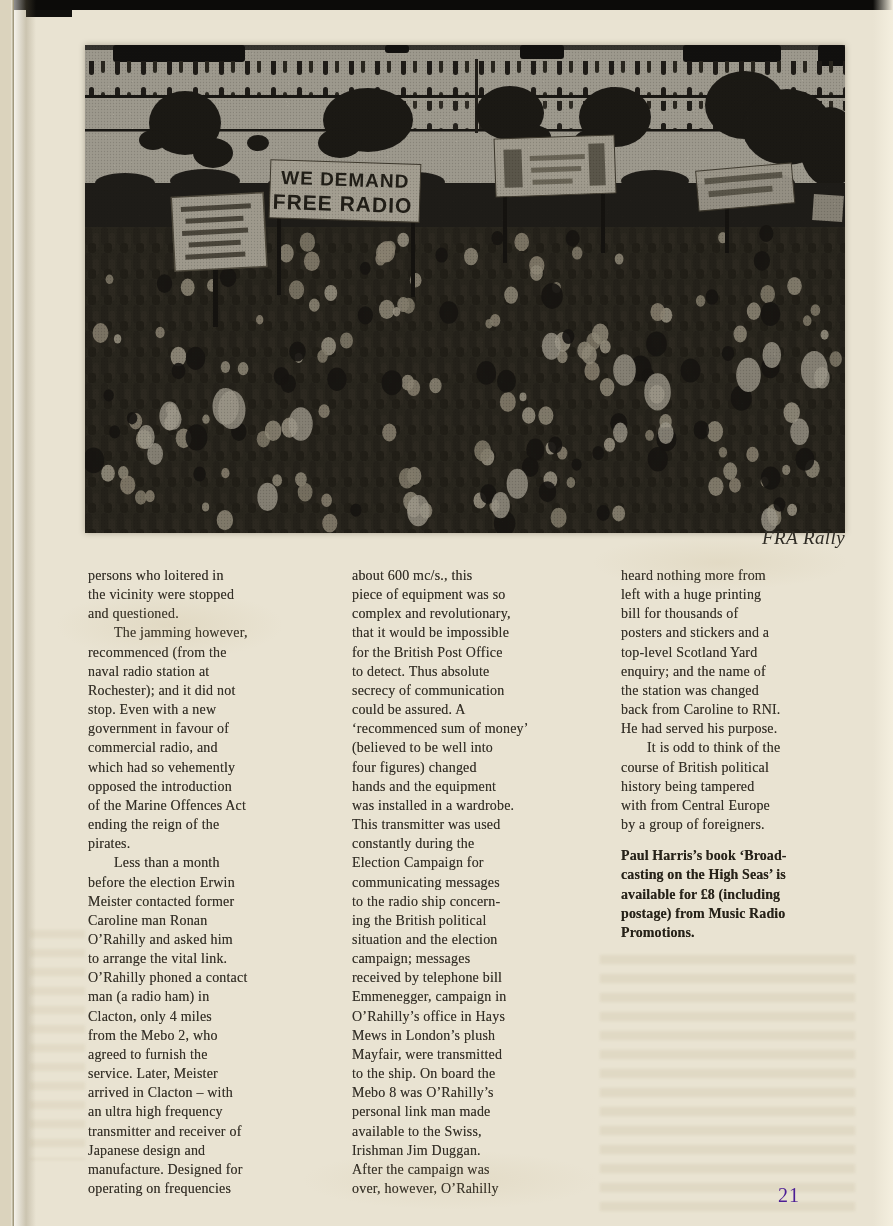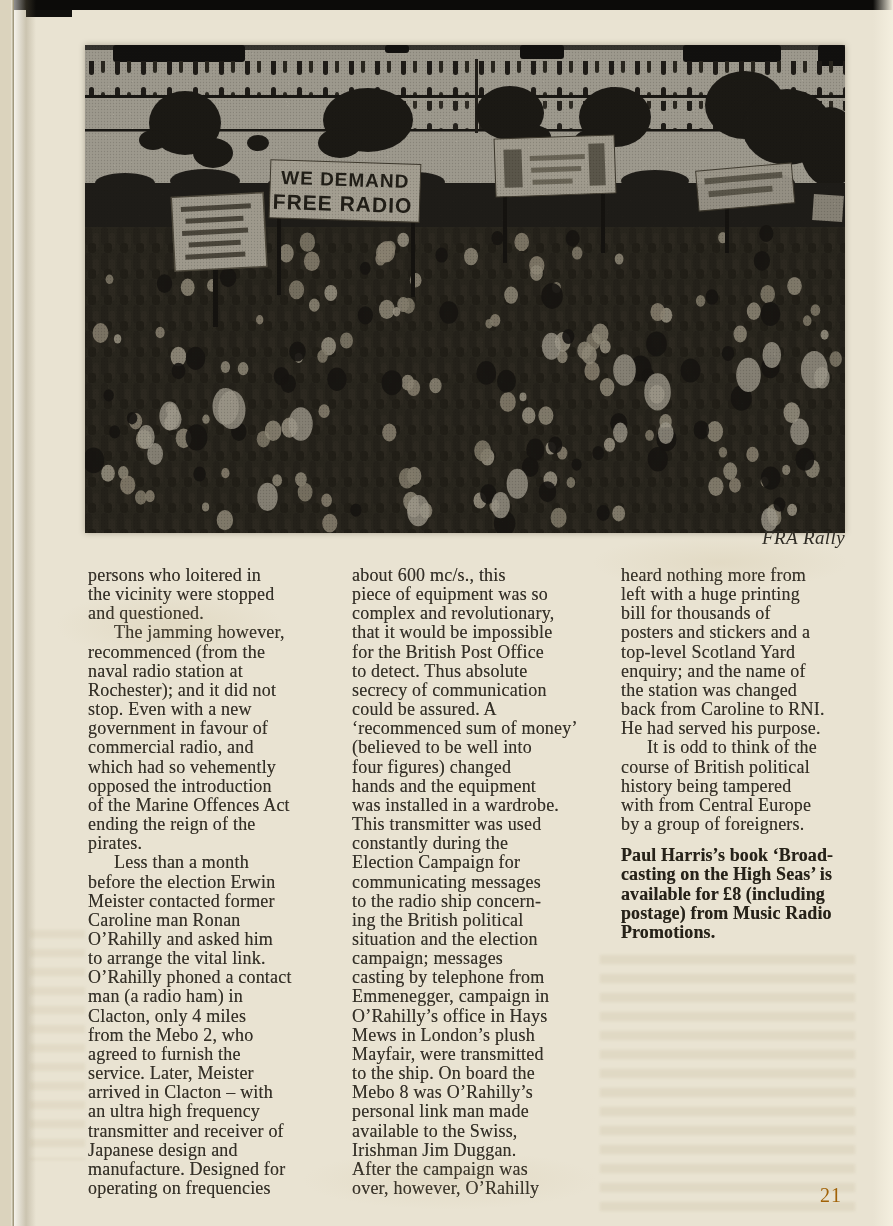--- a/index.html
+++ b/index.html
@@ -16,30 +16,30 @@
   .right-edge{position:absolute;right:0;top:0;width:20px;height:1226px;
        background:linear-gradient(270deg,#f4efdf,rgba(244,239,223,0));}
   
   .photo{position:absolute;left:85px;top:45px;width:760px;height:488px;
        box-shadow:0 0 6px rgba(60,50,30,.35);background:#cfcabb;}
   .photo svg{display:block;}
   .caption{position:absolute;top:527px;left:605px;width:240px;text-align:right;
        font-style:italic;font-size:19px;color:#2f2c25;letter-spacing:.4px;}
   
   .columns{position:absolute;left:88px;top:566px;width:770px;display:flex;gap:21px;
-       color:#343028;font-size:18px;line-height:19.15px;letter-spacing:.2px;}
+       color:#343028;font-size:14px;line-height:19.15px;letter-spacing:.2px;}
   .column{flex:0 0 auto;}
   .col-1{width:243px;}.col-2{width:248px;}.col-3{width:250px;}
   .para{margin:0;}
   .para.indent .line:first-child{text-indent:26px;}
   .para.gap{margin-top:12px;}
   .para.bold{font-weight:bold;color:#262219;letter-spacing:.1px;}
   .line{white-space:nowrap;text-shadow:0 0 .5px rgba(55,48,35,.55);}
-  .page-number{position:absolute;top:1184px;left:778px;width:64px;text-align:right;
-       font-size:20px;color:#a16207;letter-spacing:1px;}
+  .page-number{position:absolute;top:1184px;left:778px;width:64px;text-align:left;
+       font-size:20px;color:#4c1d95;letter-spacing:1px;}
   
   .stain{position:absolute;pointer-events:none;}
   .stain-a{left:55px;top:590px;width:230px;height:70px;
        background:radial-gradient(ellipse,rgba(185,165,115,.16),rgba(185,165,115,0) 70%);}
   .stain-b{left:590px;top:535px;width:260px;height:55px;
        background:radial-gradient(ellipse,rgba(185,165,115,.14),rgba(185,165,115,0) 70%);}
   .stain-c{left:300px;top:1150px;width:300px;height:60px;
        background:radial-gradient(ellipse,rgba(180,160,110,.12),rgba(180,160,110,0) 70%);}
   .ghost-lines{left:600px;top:955px;width:255px;height:260px;filter:blur(1.5px);
        background:repeating-linear-gradient(180deg,rgba(165,145,95,.12) 0 9px,rgba(165,145,95,0) 9px 19px);}
@@ -437,21 +437,21 @@
         <div class="line">hands and the equipment</div>
         <div class="line">was installed in a wardrobe.</div>
         <div class="line">This transmitter was used</div>
         <div class="line">constantly during the</div>
         <div class="line">Election Campaign for</div>
         <div class="line">communicating messages</div>
         <div class="line">to the radio ship concern-</div>
         <div class="line">ing the British political</div>
         <div class="line">situation and the election</div>
         <div class="line">campaign; messages</div>
-        <div class="line">casting by telephone from</div>
+        <div class="line">received by telephone bill</div>
         <div class="line">Emmenegger, campaign in</div>
         <div class="line">O’Rahilly’s office in Hays</div>
         <div class="line">Mews in London’s plush</div>
         <div class="line">Mayfair, were transmitted</div>
         <div class="line">to the ship. On board the</div>
         <div class="line">Mebo 8 was O’Rahilly’s</div>
         <div class="line">personal link man made</div>
         <div class="line">available to the Swiss,</div>
         <div class="line">Irishman Jim Duggan.</div>
         <div class="line">After the campaign was</div>

